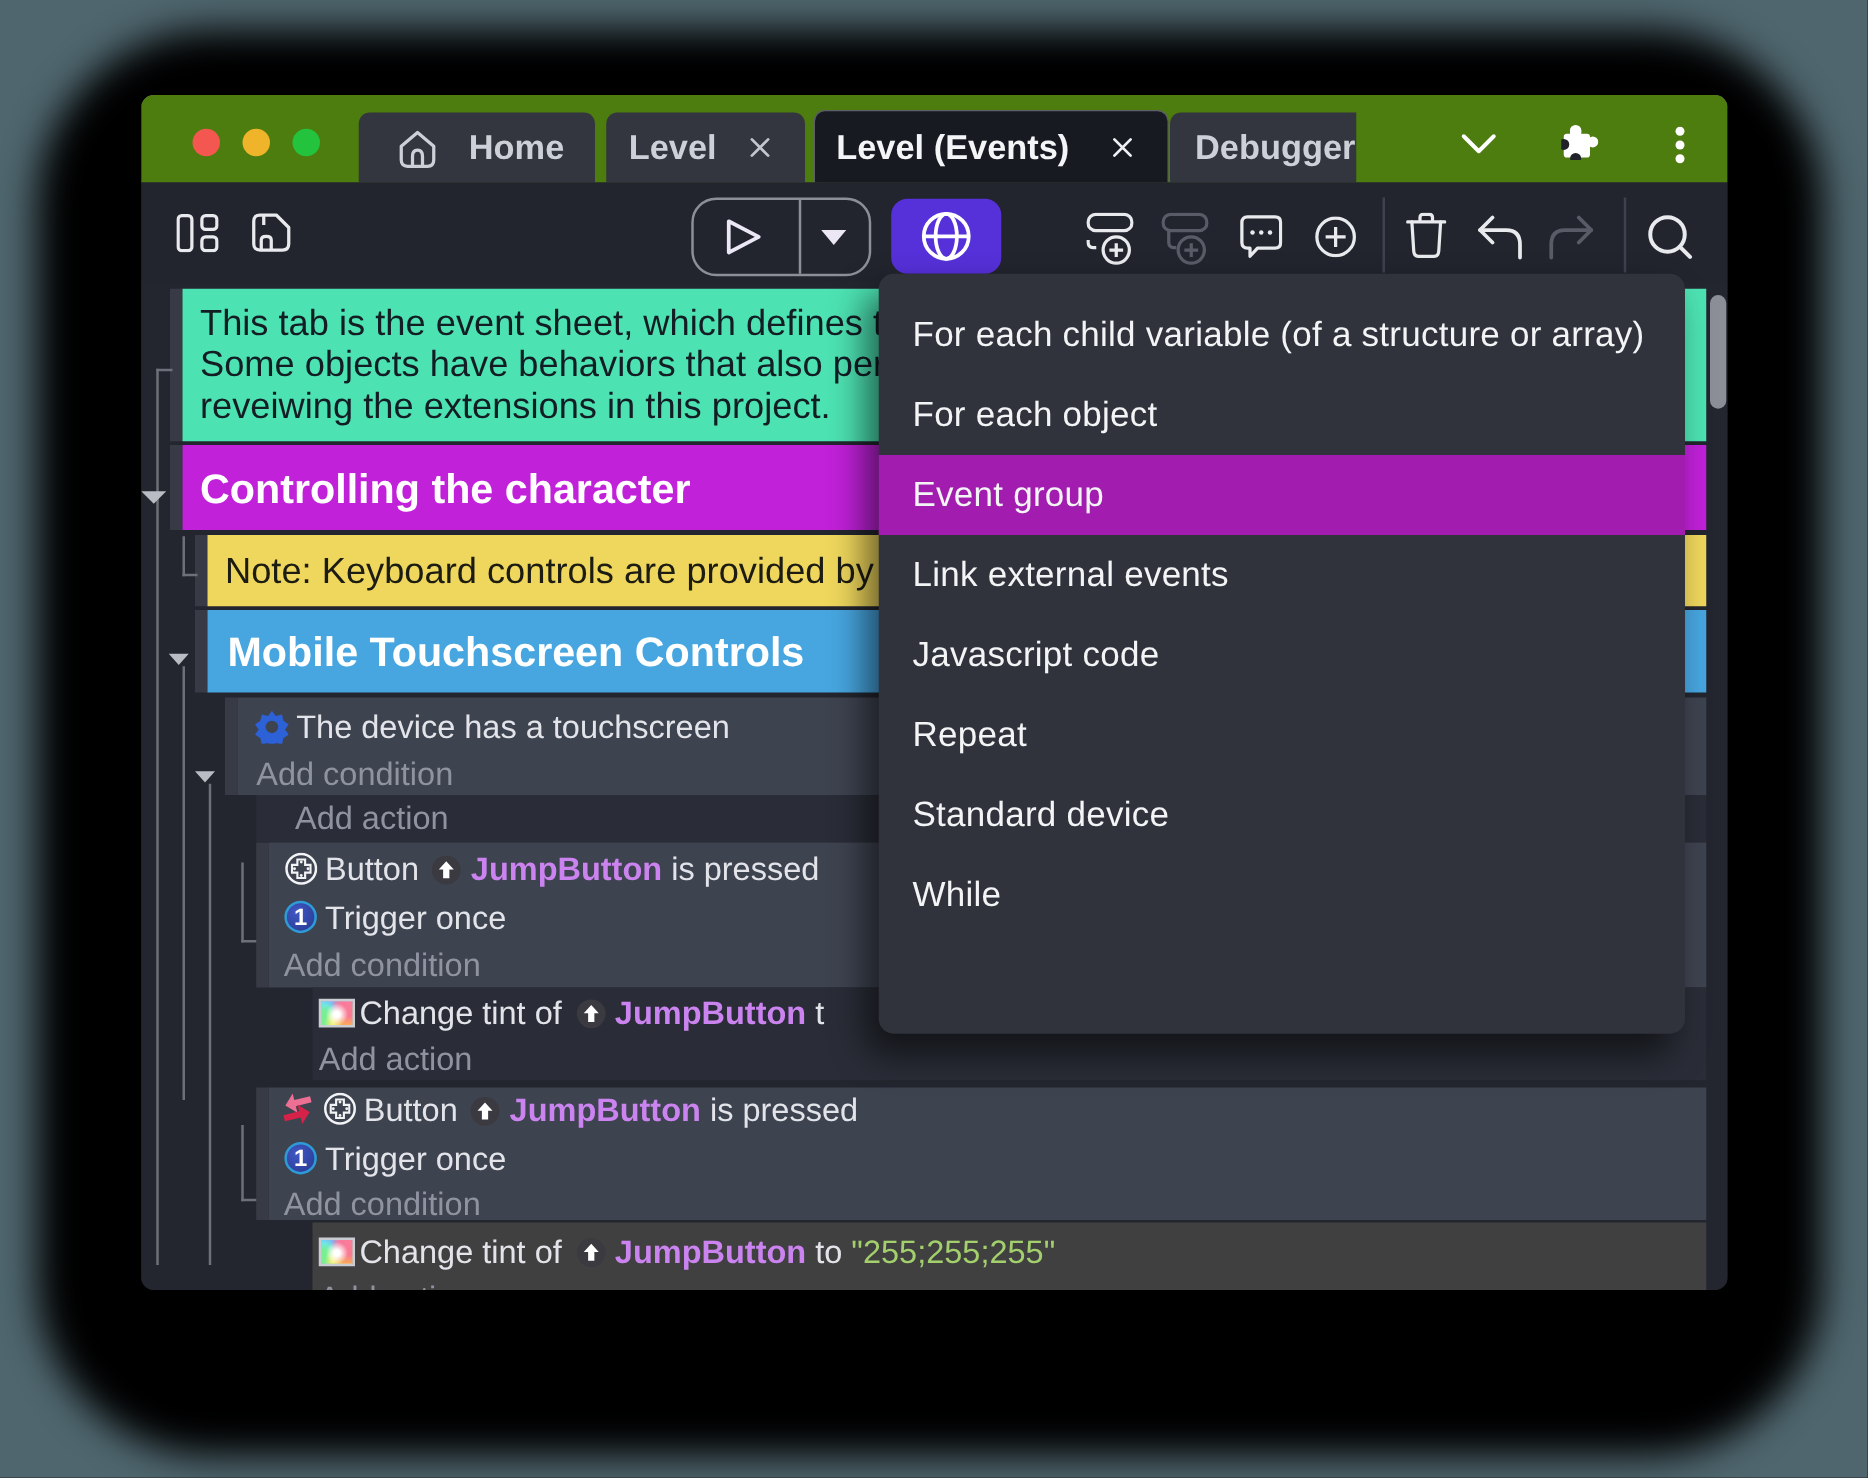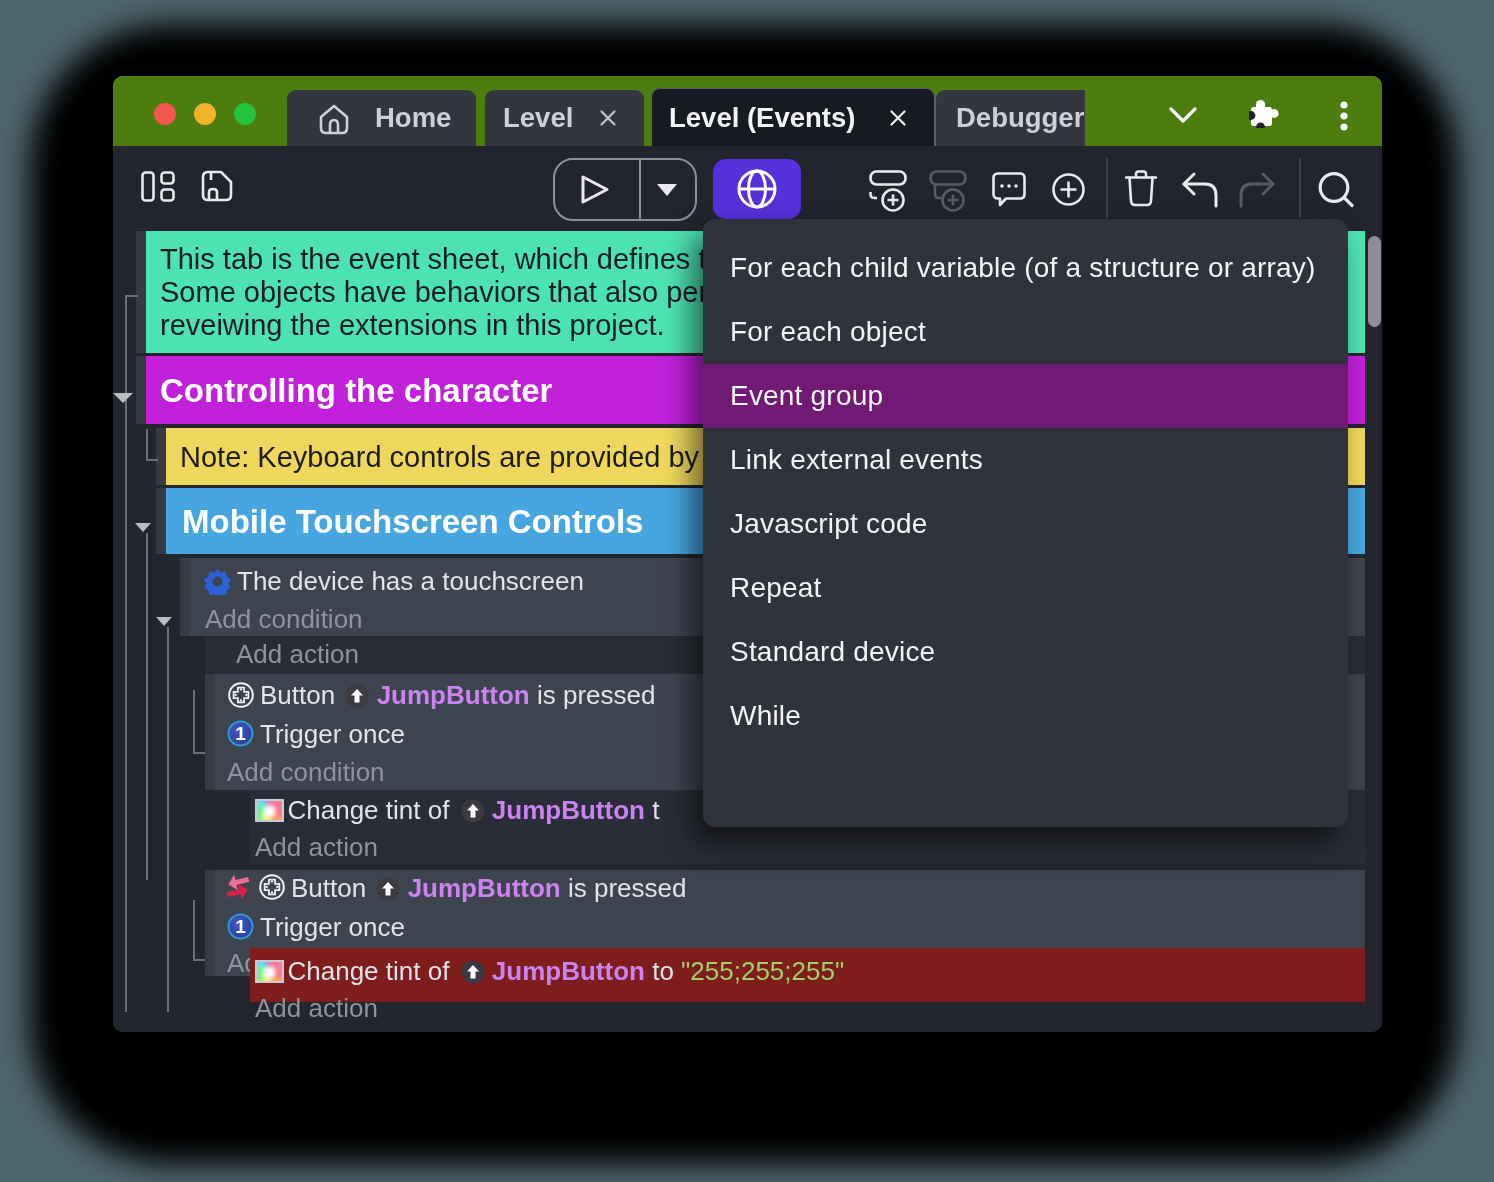--- a/index.html
+++ b/index.html
@@ -35,21 +35,21 @@
       radial-gradient(circle at 2% 48%, rgba(110,235,235,0.9) 0 26%, rgba(110,235,235,0) 50%),
       radial-gradient(circle at 12% 10%, rgba(120,175,245,0.95) 0 28%, rgba(120,175,245,0) 52%),
       radial-gradient(circle at 48% 12%, rgba(205,160,250,0.92) 0 25%, rgba(205,160,250,0) 48%),
       linear-gradient(135deg, #cfe2f5, #f8d7e9);
   }
   .tree { position:absolute; background:#6d7078; }
   .tri { position:absolute; width:0; height:0; border-left:10px solid transparent; border-right:10px solid transparent; border-top:10px solid #b9bcc2; }
   #menushadow { position:absolute; left:692px; top:234px; width:646px; height:610px; background:rgba(0,0,0,0.55); border-radius:16px; filter:blur(14px); }
   #menu { position:absolute; left:703px; top:219px; width:645px; height:608px; background:#30333c; border-radius:12px; padding-top:17px; }
   .mi { height:64px; line-height:64px; padding-left:27px; color:#f3f4f6; font-size:28px; letter-spacing:0.2px; white-space:nowrap; }
-  .mi.sel { background:#701a75; }
+  .mi.sel { background:#a21caf; }
   #sb { position:absolute; left:1255px; top:160px; width:13px; height:91px; background:#8b8e96; border-radius:7px; }
 </style>
 </head>
 <body>
 <div id="shadow"></div>
 <div id="win">
   <div id="titlebar">
     <div class="light" style="left:41px; background:#f4574f;"></div>
     <div class="light" style="left:81px; background:#f0b42a;"></div>
     <div class="light" style="left:121px; background:#23c33e;"></div>
@@ -263,21 +263,21 @@
           </svg>
         <span class="obj">JumpButton</span> is pressed</div>
       <svg class="abs" style="left:12px; top:43px;" width="27" height="27" viewBox="0 0 27 27">
         <circle cx="13.5" cy="13.5" r="12" fill="url(#g1)" stroke="#2f9bd6" stroke-width="2"></circle>
         <text x="13.5" y="20" font-size="19" font-weight="bold" fill="#fff" text-anchor="middle" font-family="Liberation Sans">1</text>
       </svg>
       <div class="abs evtx" style="left:45px; top:42.5px;">Trigger once</div>
       <div class="abs evtx dim" style="left:12px; top:78.5px;">Add condition</div>
     </div>
 
-    <div class="row" style="left:137px; top:723px; width:1115px; height:54px; background:#7f1d1d;">
+    <div class="row" style="left:137px; top:753px; width:1115px; height:54px; background:#404040;">
       <div class="abs evtx" style="left:4.5px; top:8.5px;"><span class="tinticon"></span>Change tint of
         <svg style="vertical-align:-4px; margin-left:4px; margin-right:0px;" width="24" height="24" viewBox="0 0 24 24">
             <circle cx="12" cy="12" r="11.5" fill="#3a3a40"></circle>
             <path d="M12 5 L18 11.5 H14.5 V18.5 H9.5 V11.5 H6 Z" fill="#fff"></path>
           </svg>
         <span class="obj">JumpButton</span> to <span class="grn">"255;255;255"</span></div>
       <div class="abs evtx dim" style="left:5px; top:45.5px;">Add action</div>
     </div>
 
     <div class="tree" style="left:11.5px; top:70px; width:13px; height:2px;"></div>

